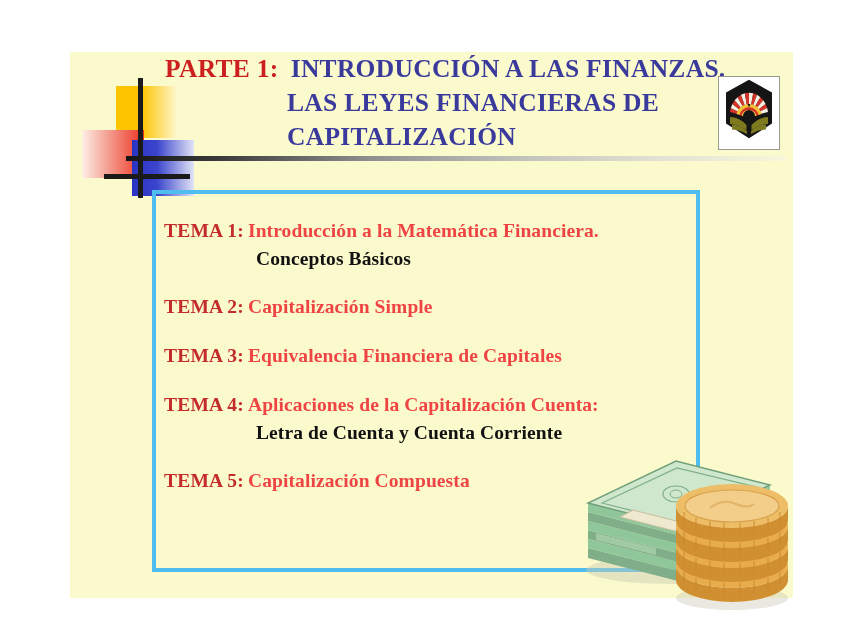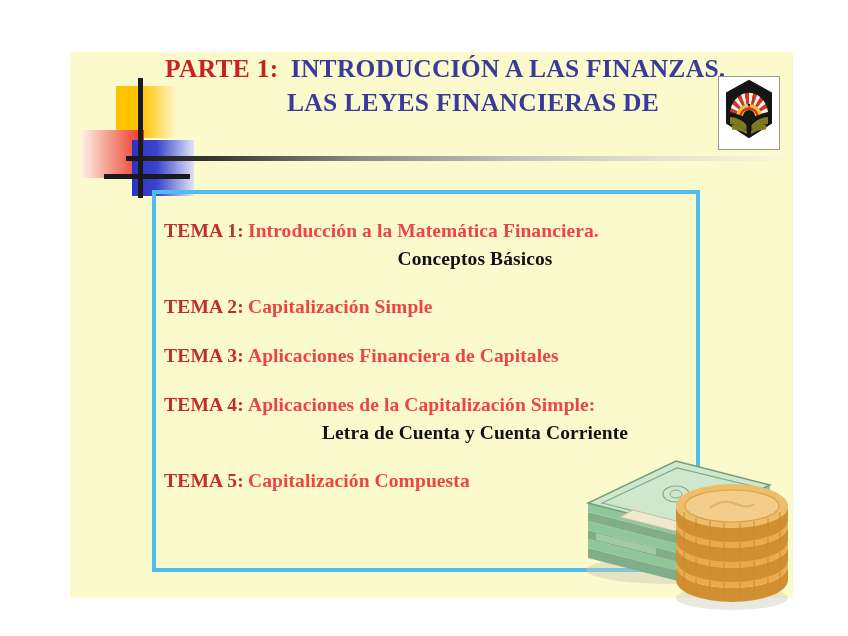--- a/index.html
+++ b/index.html
@@ -153,21 +153,20 @@
     font-size: 19.5px;
     letter-spacing: 0.1px;
   }
   .tema-subline {
     color: #111111;
     font-weight: bold;
     font-size: 19.5px;
     padding-left: 92px;
     display: block;
     letter-spacing: 0.1px;
-    text-align: center;
   }
   .tema-subline:empty { display: none; }
 
   
   #money-art {
     position: absolute;
     left: 494px;
     top: 368px;
     width: 248px;
     height: 200px;
@@ -185,20 +184,21 @@
       <div class="deco-sq" id="deco-yellow"></div>
       <div class="deco-sq" id="deco-red"></div>
       <div class="deco-sq" id="deco-blue"></div>
       <div id="deco-vbar"></div>
       <div id="deco-hbar"></div>
     </div>
 
     <div id="title-block">
       <div class="title-line" id="title-line-1"><span id="part-label">PARTE 1:</span><span class="title-text">INTRODUCCIÓN A LAS FINANZAS.</span></div>
       <div class="title-line title-text" id="title-line-2">LAS LEYES FINANCIERAS DE</div>
+      <div class="title-line title-text" id="title-line-3">CAPITALIZACIÓN</div>
     </div>
 
     <div id="title-rule"></div>
 
     <div id="emblem-frame">
       <svg width="60" height="72" viewBox="0 0 60 72">
 
         <polygon points="30,4 52,16 52,46 30,60 8,46 8,16" fill="#151515" stroke="#151515" stroke-width="2"></polygon>
         <polygon points="30,7.5 49,18 49,44.5 30,56.5 11,44.5 11,18" fill="#151515"></polygon>
 
@@ -245,27 +245,27 @@
       </div>
 
       <div class="tema-row">
         <span class="tema-label">TEMA 2:</span>
         <span class="tema-title">Capitalización Simple</span>
         
       </div>
 
       <div class="tema-row">
         <span class="tema-label">TEMA 3:</span>
-        <span class="tema-title">Aplicaciones Financiera de Capitales</span>
+        <span class="tema-title">Equivalencia Financiera de Capitales</span>
         
       </div>
 
       <div class="tema-row">
         <span class="tema-label">TEMA 4:</span>
-        <span class="tema-title">Aplicaciones de la Capitalización Simple:</span>
+        <span class="tema-title">Aplicaciones de la Capitalización Cuenta:</span>
         <span class="tema-subline">Letra de Cuenta y Cuenta Corriente</span>
       </div>
 
       <div class="tema-row">
         <span class="tema-label">TEMA 5:</span>
         <span class="tema-title">Capitalización Compuesta</span>
         
       </div>
 
     </div>

